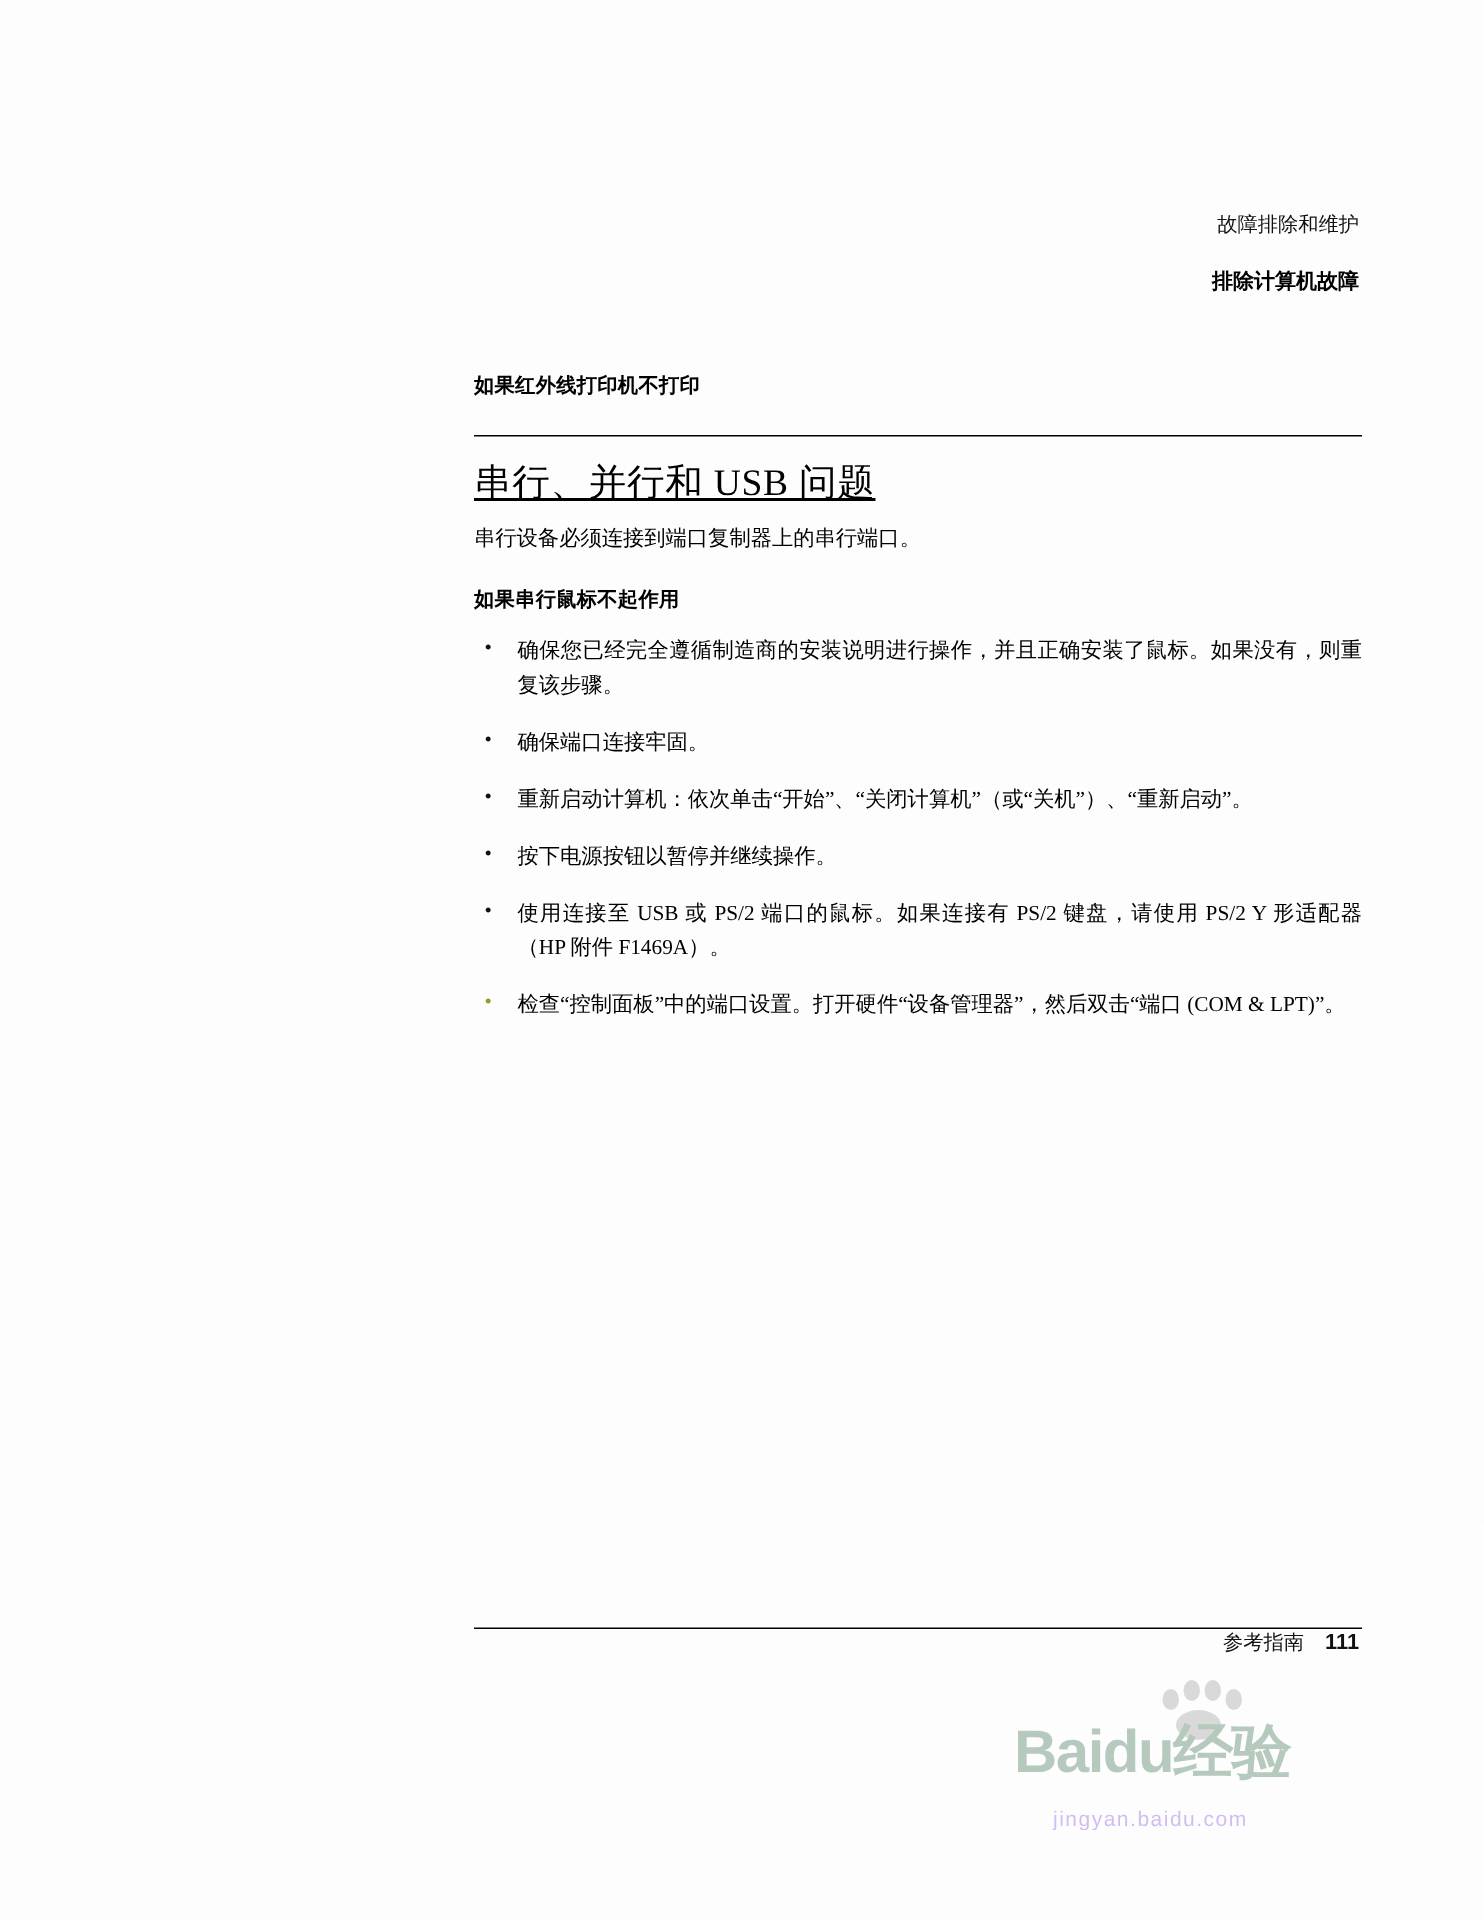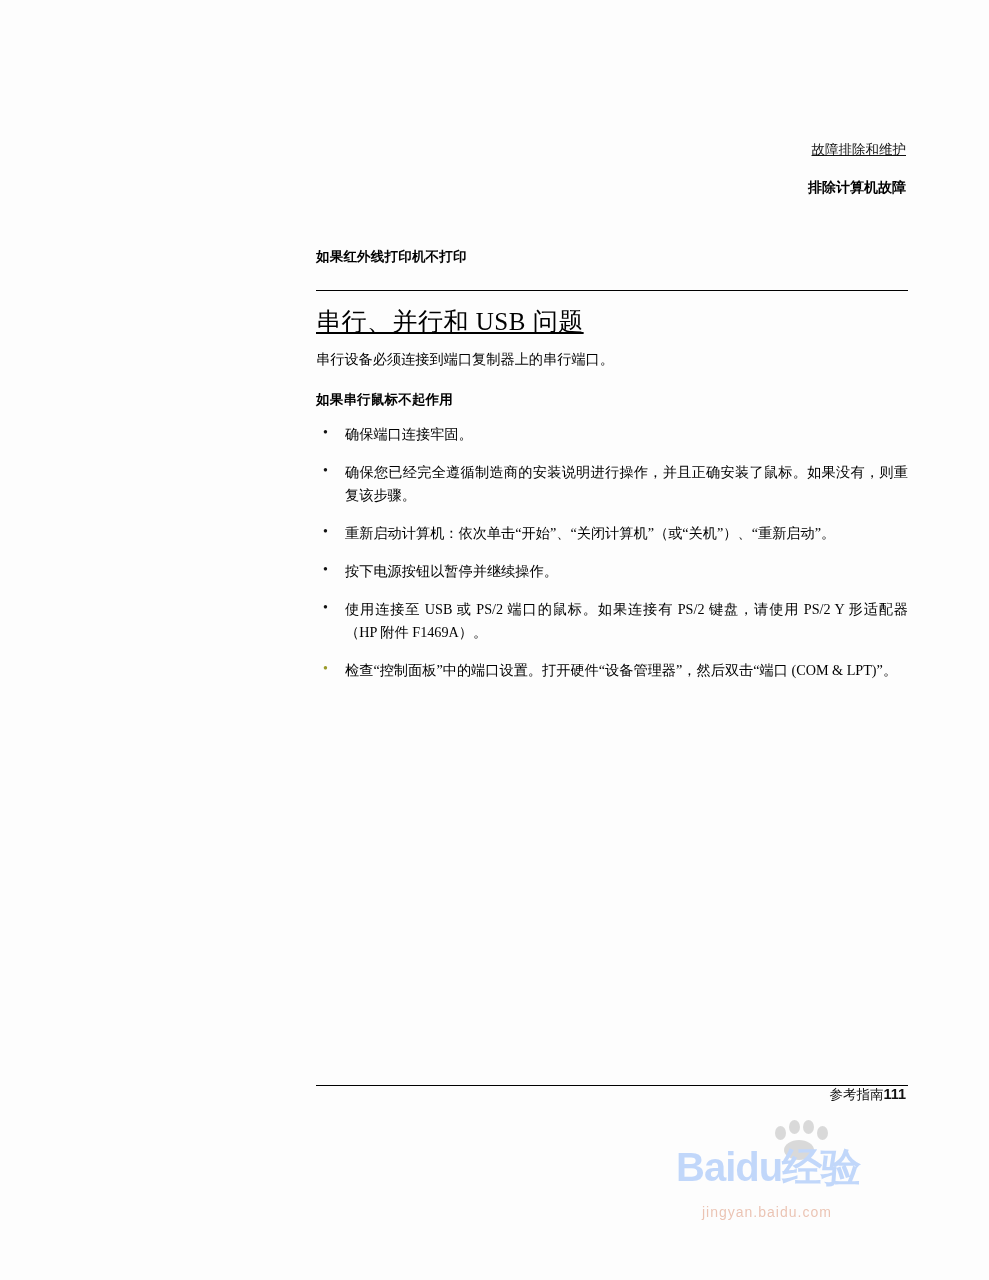--- a/index.html
+++ b/index.html
@@ -27,21 +27,20 @@
     position: absolute;
     right: 83px;
     top: 140px;
     text-align: right;
     line-height: 1.5;
   }
   .header .line1 {
     font-family: "Liberation Sans", sans-serif;
     font-size: 13.5px;
     color: #111;
-    text-decoration: underline;
   }
   .header .line2 {
     font-family: "Liberation Sans", sans-serif;
     font-size: 14px;
     font-weight: bold;
     color: #000;
     margin-top: 17px;
   }
   
   .content {
@@ -115,50 +114,51 @@
   .footer {
     position: absolute;
     right: 83px;
     top: 1086px;
     font-family: "Liberation Sans", sans-serif;
     font-size: 13.5px;
     color: #111;
   }
   .footer .pagenum {
     font-weight: bold;
+    margin-left: 14px;
     font-size: 14.5px;
   }
   
   .watermark {
     position: absolute;
     left: 676px;
     top: 1118px;
     width: 270px;
     height: 120px;
     opacity: 0.30;
     pointer-events: none;
   }
   .wm-main {
     position: absolute;
     left: 0;
     top: 22px;
     font-family: "Liberation Sans", sans-serif;
     font-size: 40px;
     font-weight: bold;
-    color: #3b82f6;
+    color: #14532d;
     letter-spacing: -1px;
     white-space: nowrap;
   }
   .wm-sub {
     position: absolute;
     left: 26px;
     top: 86px;
     font-family: "Liberation Sans", sans-serif;
     font-size: 14px;
-    color: #c2410c;
+    color: #6d28d9;
     letter-spacing: 1px;
     white-space: nowrap;
   }
   .wm-paw {
     position: absolute;
     left: 96px;
     top: 0px;
     width: 60px;
     height: 44px;
   }
@@ -188,22 +188,22 @@
 
     <h3 class="subhead">如果红外线打印机不打印</h3>
 
     <hr class="rule">
 
     <h2 class="section-title">串行、并行和 USB 问题</h2>
     <p class="section-intro">串行设备必须连接到端口复制器上的串行端口。</p>
 
     <h3 class="subhead">如果串行鼠标不起作用</h3>
     <ul class="bullets">
+      <li>确保您已经完全遵循制造商的安装说明进行操作，并且正确安装了鼠标。如果没有，则重复该步骤。</li>
       <li>确保端口连接牢固。</li>
-      <li>确保您已经完全遵循制造商的安装说明进行操作，并且正确安装了鼠标。如果没有，则重复该步骤。</li>
       <li>重新启动计算机：依次单击“开始”、“关闭计算机”（或“关机”）、“重新启动”。</li>
       <li>按下电源按钮以暂停并继续操作。</li>
       <li>使用连接至 USB 或 PS/2 端口的鼠标。如果连接有 PS/2 键盘，请使用 PS/2 Y 形适配器（HP 附件 F1469A）。</li>
       <li class="olive">检查“控制面板”中的端口设置。打开硬件“设备管理器”，然后双击“端口 (COM &amp; LPT)”。</li>
     </ul>
 
   </div>
 
   <div class="footer-rule"></div>
   <div class="footer">

